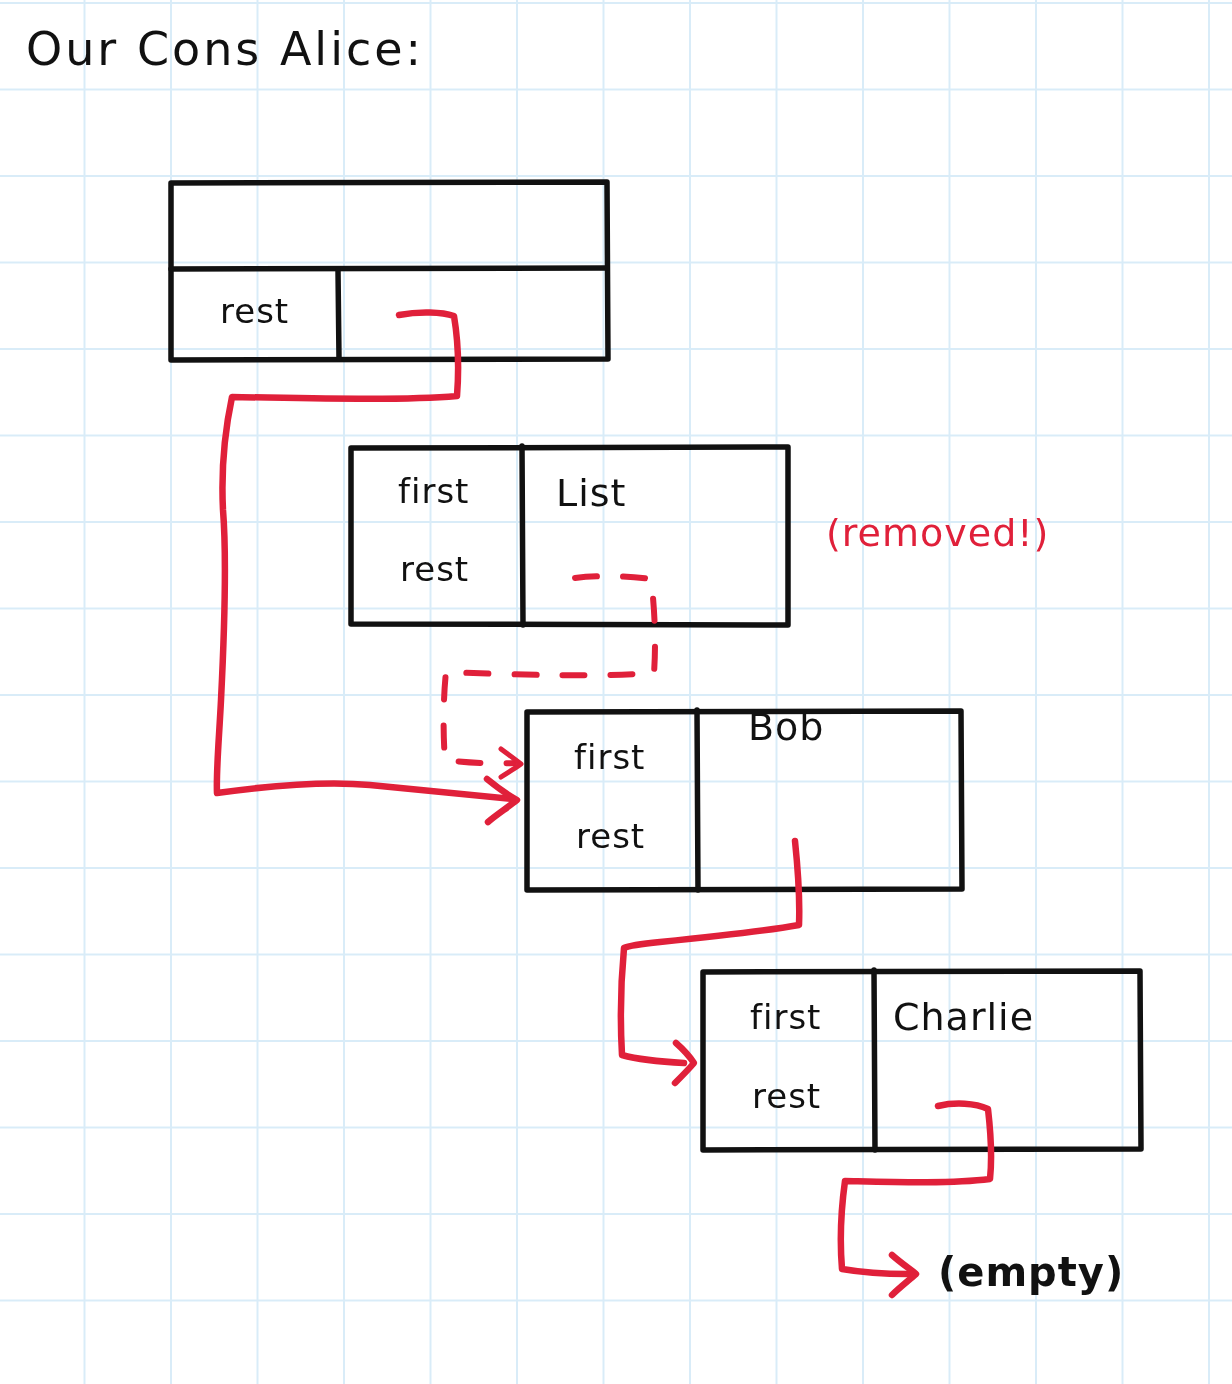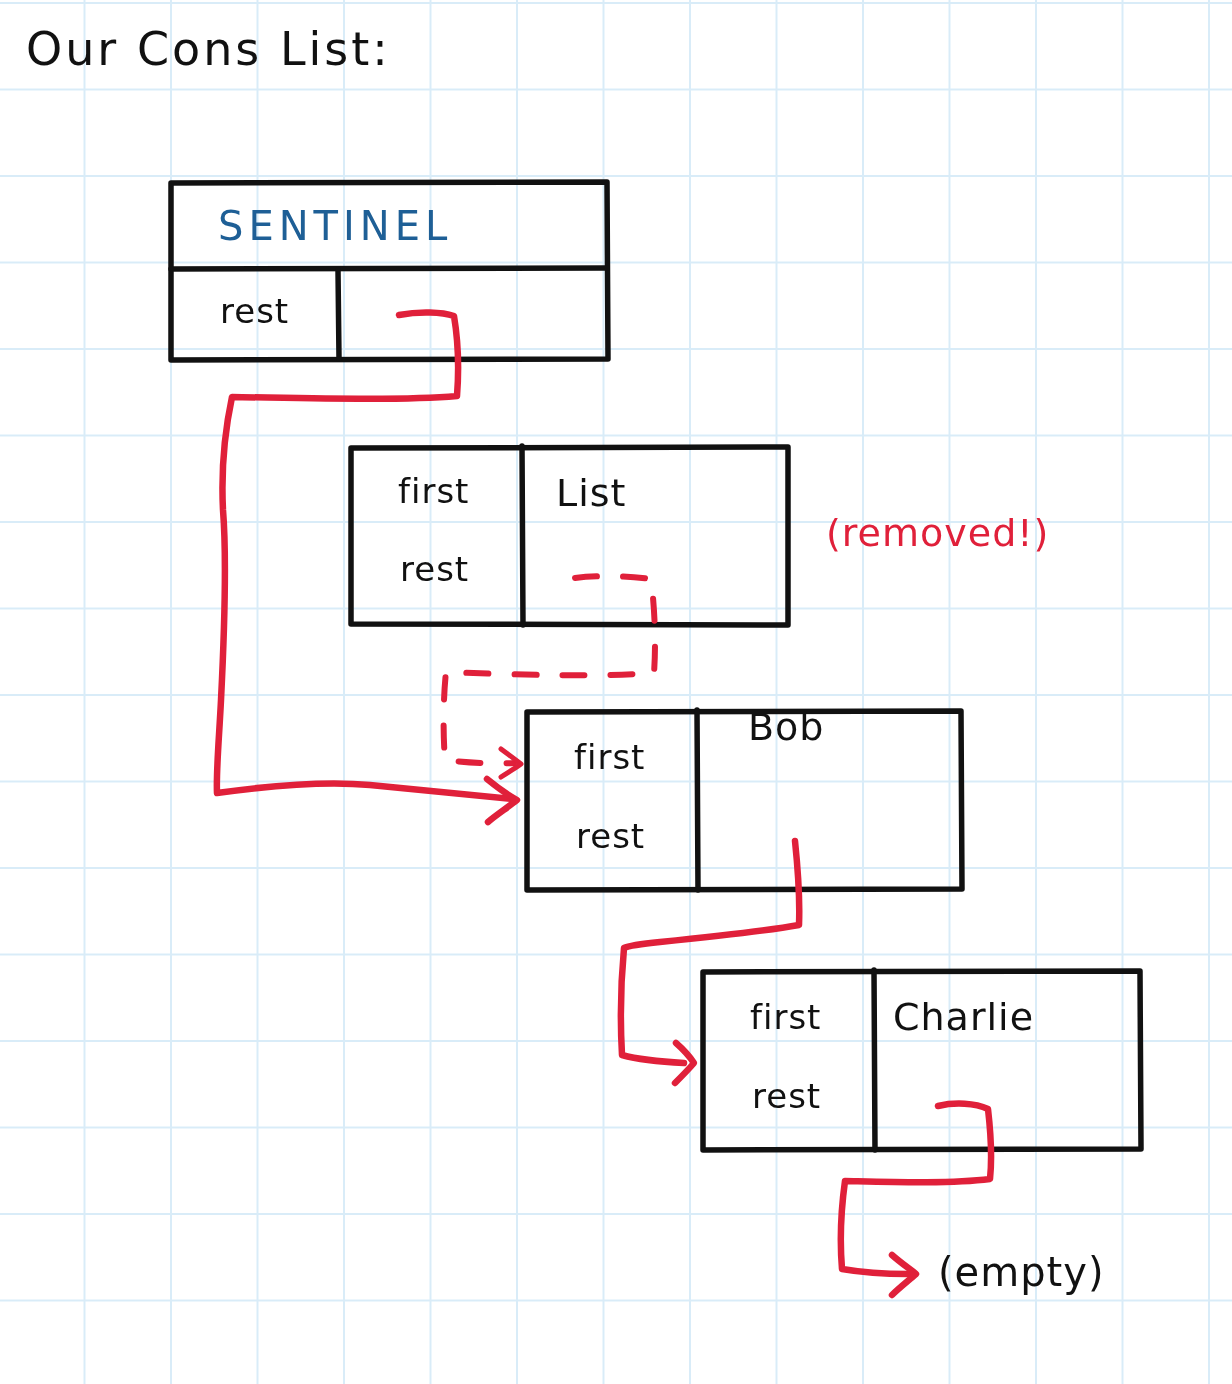--- a/index.html
+++ b/index.html
@@ -61,20 +61,21 @@
   }
   .note-red {
     font-size: 38px;
     color: #e0203a;
     letter-spacing: 1px;
   }
   .note-black {
     font-size: 40px;
     color: #111111;
     letter-spacing: 1px;
+    font-weight: bold;
   }
 </style>
 </head>
 <body>
 
 <div id="canvas">
 
   <div id="grid"></div>
 
   <svg id="ink" viewBox="0 0 1232 1384" width="1232" height="1384" xmlns="http://www.w3.org/2000/svg">
@@ -139,23 +140,22 @@
       <path d="M938,1106 C 955,1102 975,1103 988,1109
                C 991,1135 992,1160 990,1179
                C 950,1184 890,1182 845,1181
                C 841,1210 840,1245 842,1269
                C 865,1273 890,1274 908,1274"></path>
       <path d="M892,1255 C 901,1263 910,1269 916,1274
                C 908,1281 899,1288 892,1295"></path>
     </g>
   </svg>
 
-  <div class="hand title">Our Cons List:</div>
+  <div class="hand title">Our Cons Alice:</div>
 
-  <div class="hand sentinel-label" style="left:218px; top:203px;">SENTINEL</div>
   <div class="hand cell-label" style="left:192px; top:291px;">rest</div>
 
   <div class="hand cell-label" style="left:370px; top:471px;">first</div>
   <div class="hand cell-label" style="left:372px; top:549px;">rest</div>
   <div class="hand value-label" style="left:556px; top:471px;">List</div>
 
   <div class="hand cell-label" style="left:546px; top:737px;">first</div>
   <div class="hand cell-label" style="left:548px; top:816px;">rest</div>
   <div class="hand value-label" style="left:748px; top:705px;">Bob</div>
 

